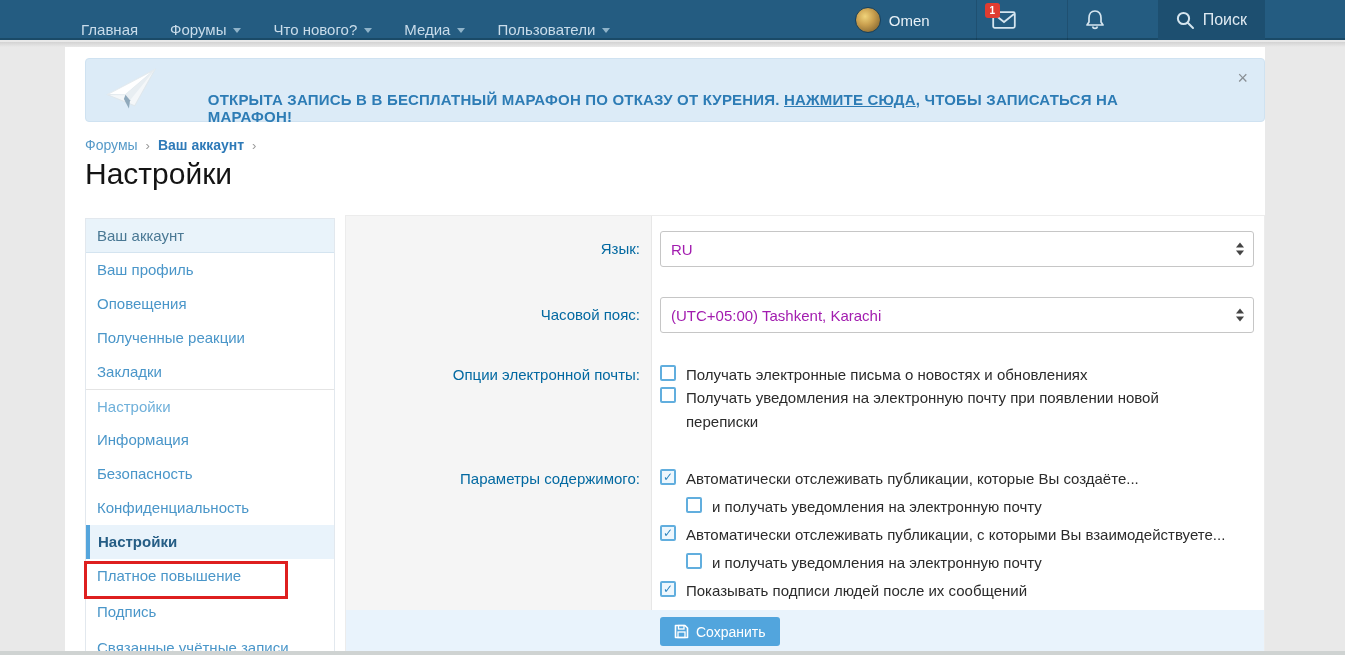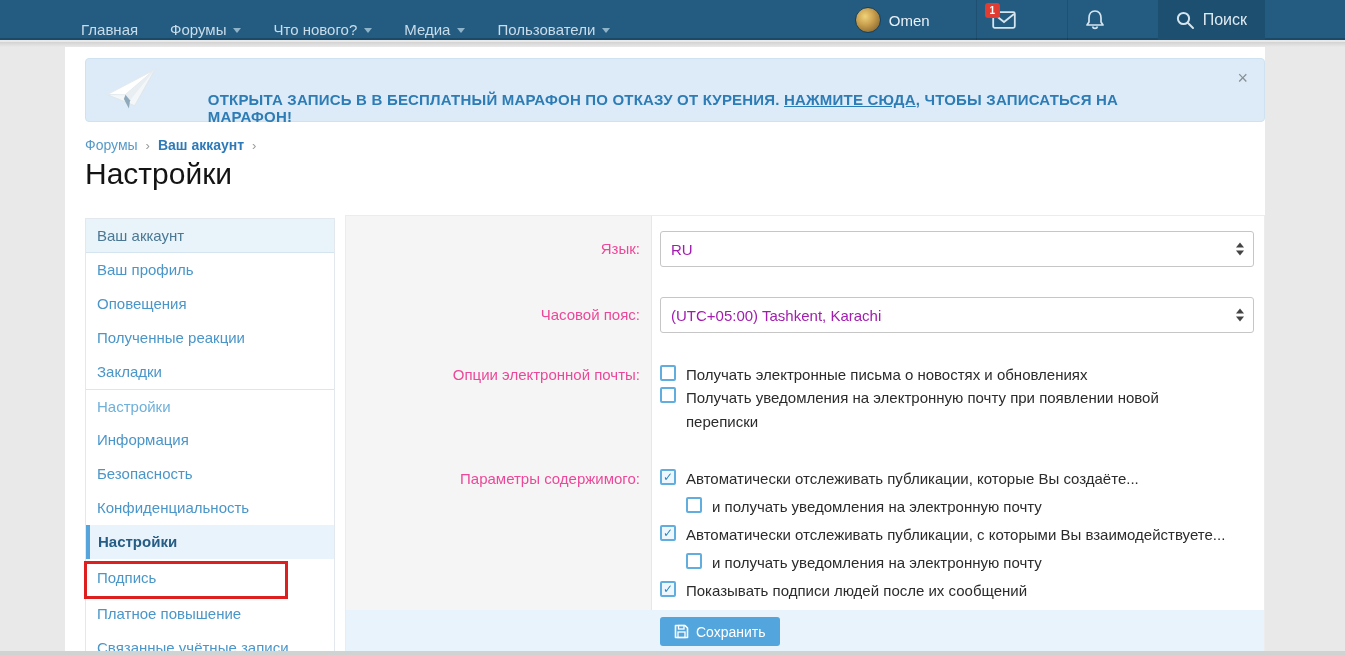--- a/index.html
+++ b/index.html
@@ -43,21 +43,21 @@
   .side-item { height:34px; line-height:33px; padding-left:11px; font-size:15px; color:#4a96c9; cursor:pointer; white-space:nowrap; overflow:hidden; }
   .side-item.header { background:#e9f3fa; color:#4a7894; border-bottom:1px solid #d4e4f0; }
   .side-item.section-start { border-top:1px solid #e4e4e4; color:#6fb0da; }
   .side-item.selected { background:#e9f3fb; color:#255d85; font-weight:bold; border-left:4px solid #55a5dc; padding-left:8px; }
   .side-item.last { height:30px; }
   .annotation-rect { position:absolute; left:19px; top:514px; width:204px; height:38px; border:3px solid #de1f1f; pointer-events:none; z-index:5; }
 
   
   .main-panel { position:absolute; left:280px; top:168px; width:920px; height:437px; background:#fff; border:1px solid #ececec; }
   .label-col { position:absolute; left:0; top:0; width:306px; height:394px; background:#f5f5f5; border-right:1px solid #e7e7e7; }
-  .form-label { position:absolute; left:0; width:294px; text-align:right; font-size:15px; color:#ec4899; }
+  .form-label { position:absolute; left:0; width:294px; text-align:right; font-size:15px; color:#0369a1; }
   .select-box { position:absolute; left:314px; width:594px; height:36px; border:1px solid #c6c6c6; border-radius:3px; background:#fff; display:flex; align-items:center; padding:0 26px 0 10px; font-size:15px; color:#a21caf; cursor:pointer; }
   .spinner { position:absolute; right:9px; top:50%; transform:translateY(-50%); display:flex; flex-direction:column; gap:3px; }
   .spin-up { width:0; height:0; border-left:4px solid transparent; border-right:4px solid transparent; border-bottom:5px solid #444; }
   .spin-down { width:0; height:0; border-left:4px solid transparent; border-right:4px solid transparent; border-top:5px solid #444; }
 
   .cb-row { position:absolute; display:flex; align-items:flex-start; cursor:pointer; }
   .cb { width:16px; height:16px; border:2px solid #61aede; border-radius:2px; background:#fff; margin-right:10px; flex:0 0 auto; display:flex; align-items:center; justify-content:center; font-size:12px; font-weight:bold; color:#2f86c0; line-height:12px; margin-top:1px; }
   .cb:not(:empty) { background:#eef7fd; }
   .cb-label { font-size:15px; color:#2b2b2b; line-height:21px; }
 
@@ -155,22 +155,22 @@
     <div class="side-item header">Ваш аккаунт</div>
     <div class="side-item">Ваш профиль</div>
     <div class="side-item">Оповещения</div>
     <div class="side-item">Полученные реакции</div>
     <div class="side-item">Закладки</div>
     <div class="side-item section-start">Настройки</div>
     <div class="side-item">Информация</div>
     <div class="side-item">Безопасность</div>
     <div class="side-item">Конфиденциальность</div>
     <div class="side-item selected">Настройки</div>
+    <div class="side-item">Платное повышение</div>
     <div class="side-item" style="height:38px;line-height:37px;">Подпись</div>
-    <div class="side-item">Платное повышение</div>
     <div class="side-item last">Связанные учётные записи</div>
   </div>
 
   <div class="annotation-rect"></div>
 
   <div class="main-panel">
     <div class="label-col"></div>
 
     <div class="form-label" style="top:15px; line-height:36px;">Язык:</div>
     <div class="select-box" style="top:15px;">

